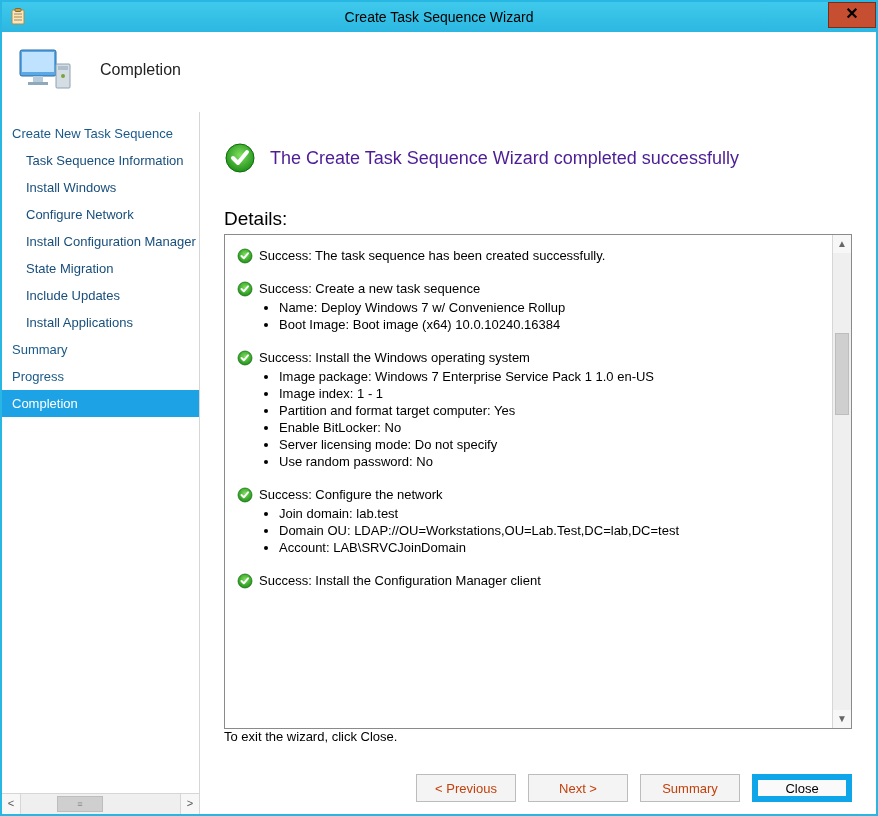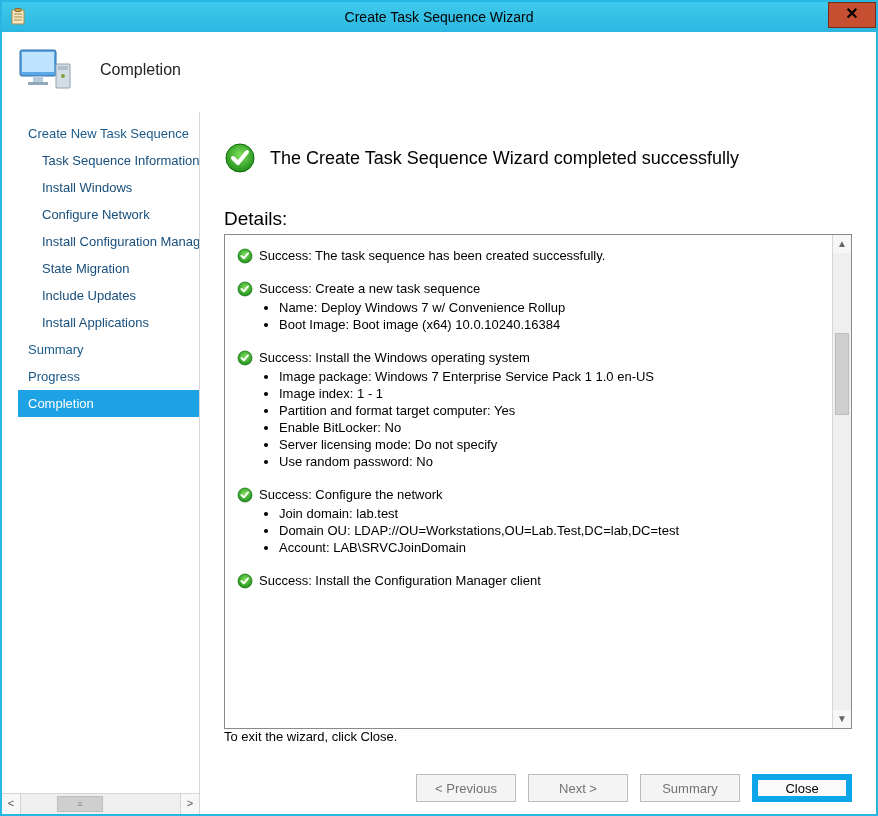--- a/index.html
+++ b/index.html
@@ -87,21 +87,20 @@
     display: flex;
     flex-direction: column;
     border-right: 1px solid #d6d6d6;
     box-sizing: border-box;
     flex: 0 0 auto;
   }
   .sidebar {
     flex: 1 1 auto;
     overflow: hidden;
     padding-top: 8px;
-    padding-left: 16px;
   }
   .sidebar .item {
     padding: 5px 10px 5px 10px;
     white-space: nowrap;
     overflow: hidden;
     color: #1a5a8a;
     cursor: default;
     font-size: 13px;
     line-height: 17px;
   }
@@ -156,21 +155,21 @@
   .success-row {
     display: flex;
     align-items: center;
     margin: 10px 0 34px 0;
   }
   .big-check {
     width: 32px; height: 32px;
     margin-right: 14px;
   }
   .success-row .msg {
-    color: #000000;
+    color: #4c1d95;
     font-size: 18px;
     font-weight: 400;
   }
   .details-label {
     font-size: 19px;
     margin-bottom: 4px;
   }
   .details {
     border: 1px solid #8a8a8a;
     flex: 1 1 auto;
@@ -243,21 +242,21 @@
   .buttons button {
     width: 100px;
     height: 28px;
     background: #fafafa;
     border: 1px solid #bcbcbc;
     font-family: inherit;
     font-size: 13px;
     color: #000;
   }
   .buttons button.disabled {
-    color: #737373;
+    color: #c2410c;
     background: #f4f4f4;
   }
   .buttons button.close-btn {
     border: 6px solid #0ea5e9;
   }
   svg { display: block; }
 </style>
 </head>
 <body>
 

